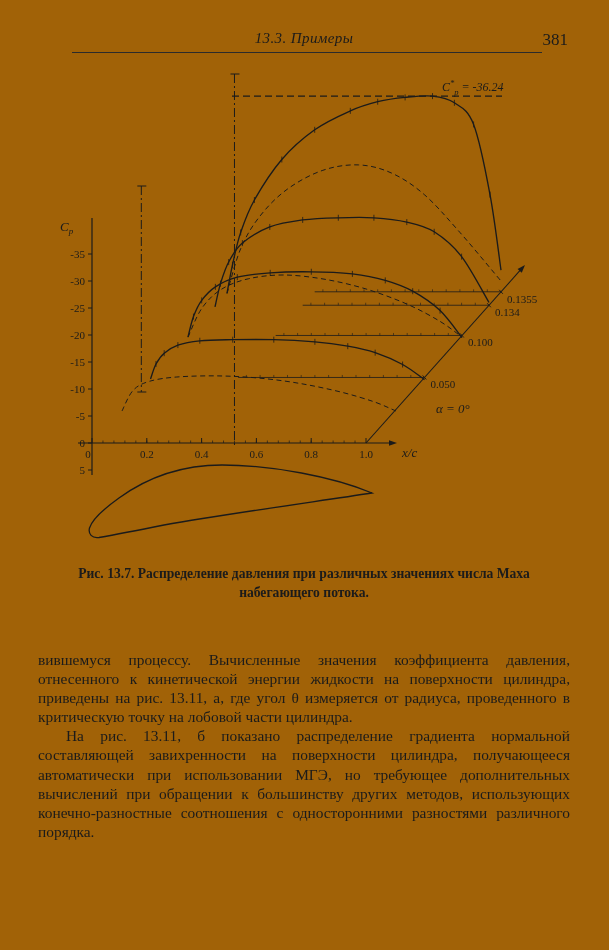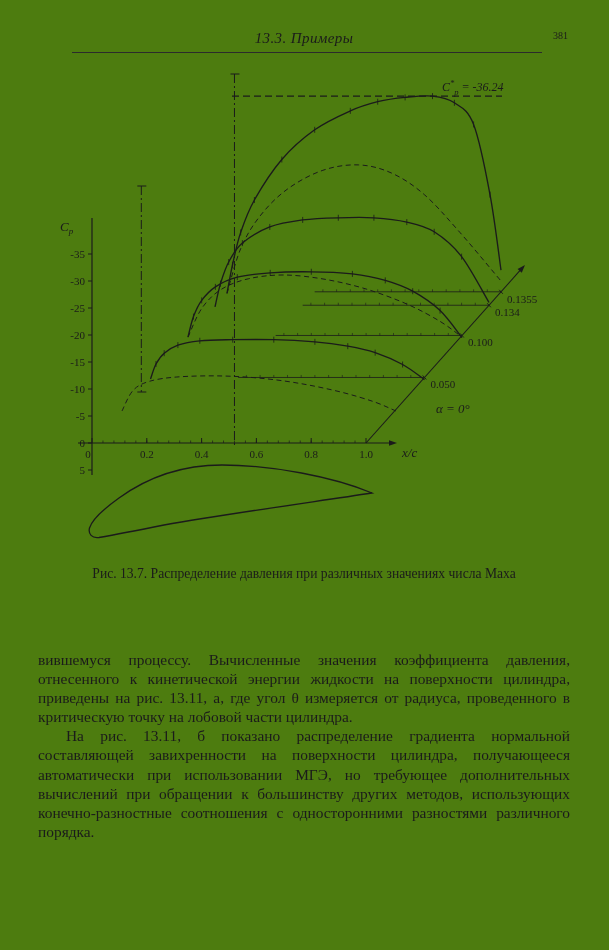--- a/index.html
+++ b/index.html
@@ -1,31 +1,31 @@
 <!DOCTYPE html>
 <html lang="ru"><head>
 <meta charset="utf-8">
 <style>
   * { margin:0; padding:0; box-sizing:border-box; }
   html,body { width:609px; height:950px; }
   body { background:#e8e6e1; font-family:"Liberation Serif", serif; }
   .page {
     position:relative; width:609px; height:950px;
-    background:#4d7c0f; color:#1b1b1b; overflow:hidden;
+    background:#a16207; color:#1b1b1b; overflow:hidden;
   }
   .header { position:absolute; top:30px; left:38px; width:532px; height:20px; }
   .running-title {
     display:block; text-align:center; font-style:italic; font-size:15px; letter-spacing:.4px;
   }
-  .page-number { position:absolute; right:2px; top:0; font-size:10px; }
+  .page-number { position:absolute; right:2px; top:0; font-size:17px; }
   .header-rule { position:absolute; top:52px; left:72px; width:470px; height:1px; background:#2b2b2b; }
   figure { position:absolute; left:34px; top:60px; width:540px; }
   svg { display:block; }
   svg text { font-family:"Liberation Serif", serif; fill:#1b1b1b; }
-  figcaption { margin-top:6px; text-align:center; font-size:13.6px; line-height:1.4; }
+  figcaption { margin-top:6px; text-align:center; font-size:13.6px; line-height:1.4;font-weight:bold; }
   .body-text {
     position:absolute; left:38px; top:630px; width:532px;
     font-size:15.4px; line-height:1.24; text-align:justify;
   }
   .body-text p { text-indent:28px; }
   .body-text p.no-indent { text-indent:0;margin-top:20px; }
 </style>
 </head>
 <body>
 
@@ -227,20 +227,21 @@
           <line x1="420.41999999999996" y1="39.79999999999998" x2="420.41999999999996" y2="45.79999999999998" stroke="#1b1b1b" stroke-width="0.8"></line>
           <line x1="439.6" y1="61.39999999999998" x2="439.6" y2="67.39999999999998" stroke="#1b1b1b" stroke-width="0.8"></line>
           <line x1="456.03999999999996" y1="131.6" x2="456.03999999999996" y2="137.6" stroke="#1b1b1b" stroke-width="0.8"></line>
           <path d="M88.0 351.0C89.8 347.6,94.4 335.4,99.0 330.5C103.5 325.6,108.1 323.6,115.4 321.3C122.7 319.1,131.4 317.9,142.8 317.0C154.2 316.1,170.2 315.7,183.9 315.9C197.6 316.1,211.3 316.8,225.0 318.1C238.7 319.3,252.4 321.1,266.1 323.5C279.8 325.8,294.9 329.1,307.2 332.1C319.5 335.2,330.9 338.7,340.1 341.8C349.2 345.0,358.3 349.5,362.0 351.0" fill="none" stroke="#1b1b1b" stroke-width="1" stroke-dasharray="5 3.5"></path>
           <path d="M154.0 277.1C156.3 272.3,162.2 256.4,167.7 248.5C173.2 240.6,179.1 234.5,186.9 229.6C194.6 224.6,203.8 221.2,214.3 218.8C224.8 216.4,237.1 214.9,249.9 215.0C262.7 215.1,277.3 217.0,291.0 219.3C304.7 221.7,318.4 224.9,332.1 229.0C345.8 233.2,360.9 238.8,373.2 244.2C385.5 249.6,396.9 255.9,406.1 261.4C415.2 266.9,424.3 274.5,428.0 277.1" fill="none" stroke="#1b1b1b" stroke-width="1" stroke-dasharray="5 3.5"></path>
           <path d="M193.0 233.4C195.3 225.9,201.2 201.5,206.7 188.6C212.2 175.7,218.1 166.1,225.9 156.2C233.6 146.3,242.8 136.8,253.3 129.2C263.8 121.5,277.0 114.3,288.9 110.3C300.8 106.2,313.1 104.5,324.5 104.9C335.9 105.4,346.4 108.0,357.4 113.0C368.4 117.9,378.9 124.7,390.3 134.6C401.7 144.5,413.1 158.0,425.9 172.4C438.7 186.8,460.1 212.9,467.0 221.0" fill="none" stroke="#1b1b1b" stroke-width="1" stroke-dasharray="5 3.5"></path>
         </g>
       </svg>
     <figcaption>
       <div>Рис. 13.7. Распределение давления при различных значениях числа Маха</div>
+      <div>набегающего потока.</div>
     </figcaption>
   </figure>
 
   <div class="body-text">
     <p class="no-indent">вившемуся процессу. Вычисленные значения коэффициента давления, отнесенного к кинетической энергии жидкости на поверхности цилиндра, приведены на рис. 13.11, а, где угол θ измеряется от радиуса, проведенного в критическую точку на лобовой части цилиндра.</p>
     <p>На рис. 13.11, б показано распределение градиента нормальной составляющей завихренности на поверхности цилиндра, получающееся автоматически при использовании МГЭ, но требующее дополнительных вычислений при обращении к большинству других методов, использующих конечно-разностные соотношения с односторонними разностями различного порядка.</p>
   </div>
 
 </div>
 

